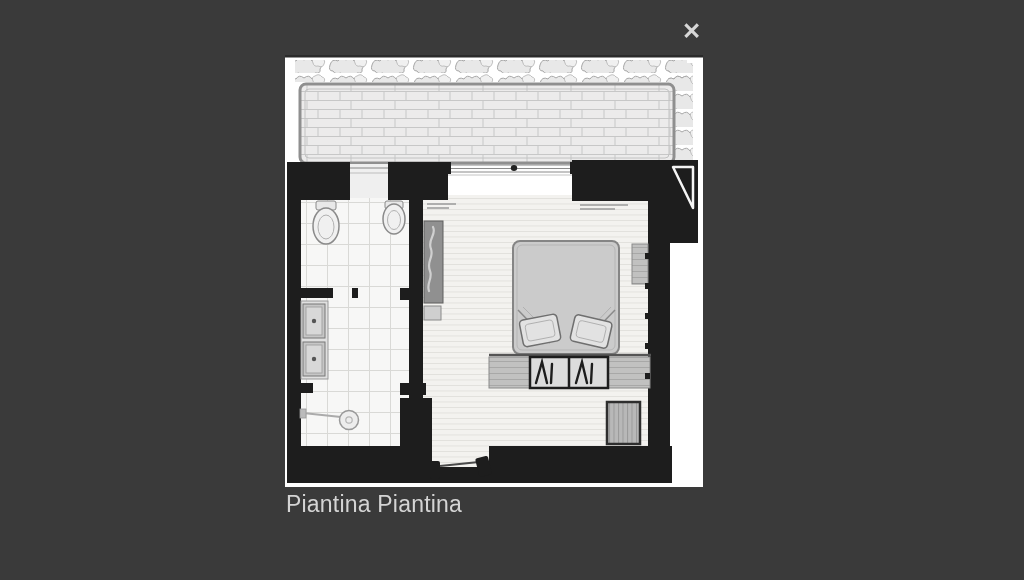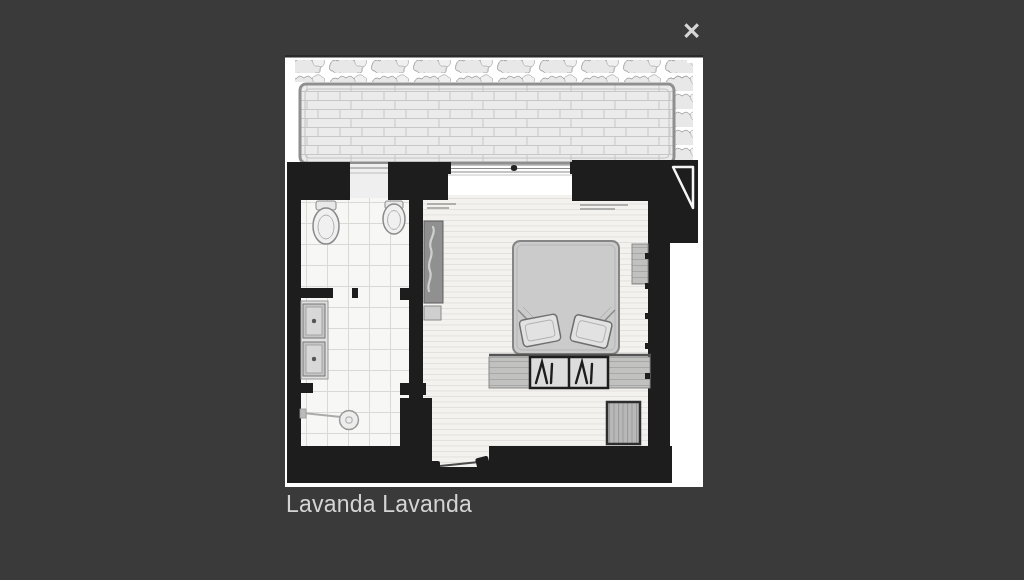--- a/index.html
+++ b/index.html
@@ -194,16 +194,16 @@
 
       <g fill="#1d1d1d">
         <rect x="360" y="198" width="5" height="6"></rect>
         <rect x="360" y="228" width="5" height="6"></rect>
         <rect x="360" y="258" width="5" height="6"></rect>
         <rect x="360" y="288" width="5" height="6"></rect>
         <rect x="360" y="318" width="5" height="6"></rect>
       </g>
     </svg>
 
-    <figcaption class="caption">Lavanda Lavanda</figcaption>
+    <figcaption class="caption">Piantina Piantina</figcaption>
   </figure>
 
 </div>
 
 </body></html>

